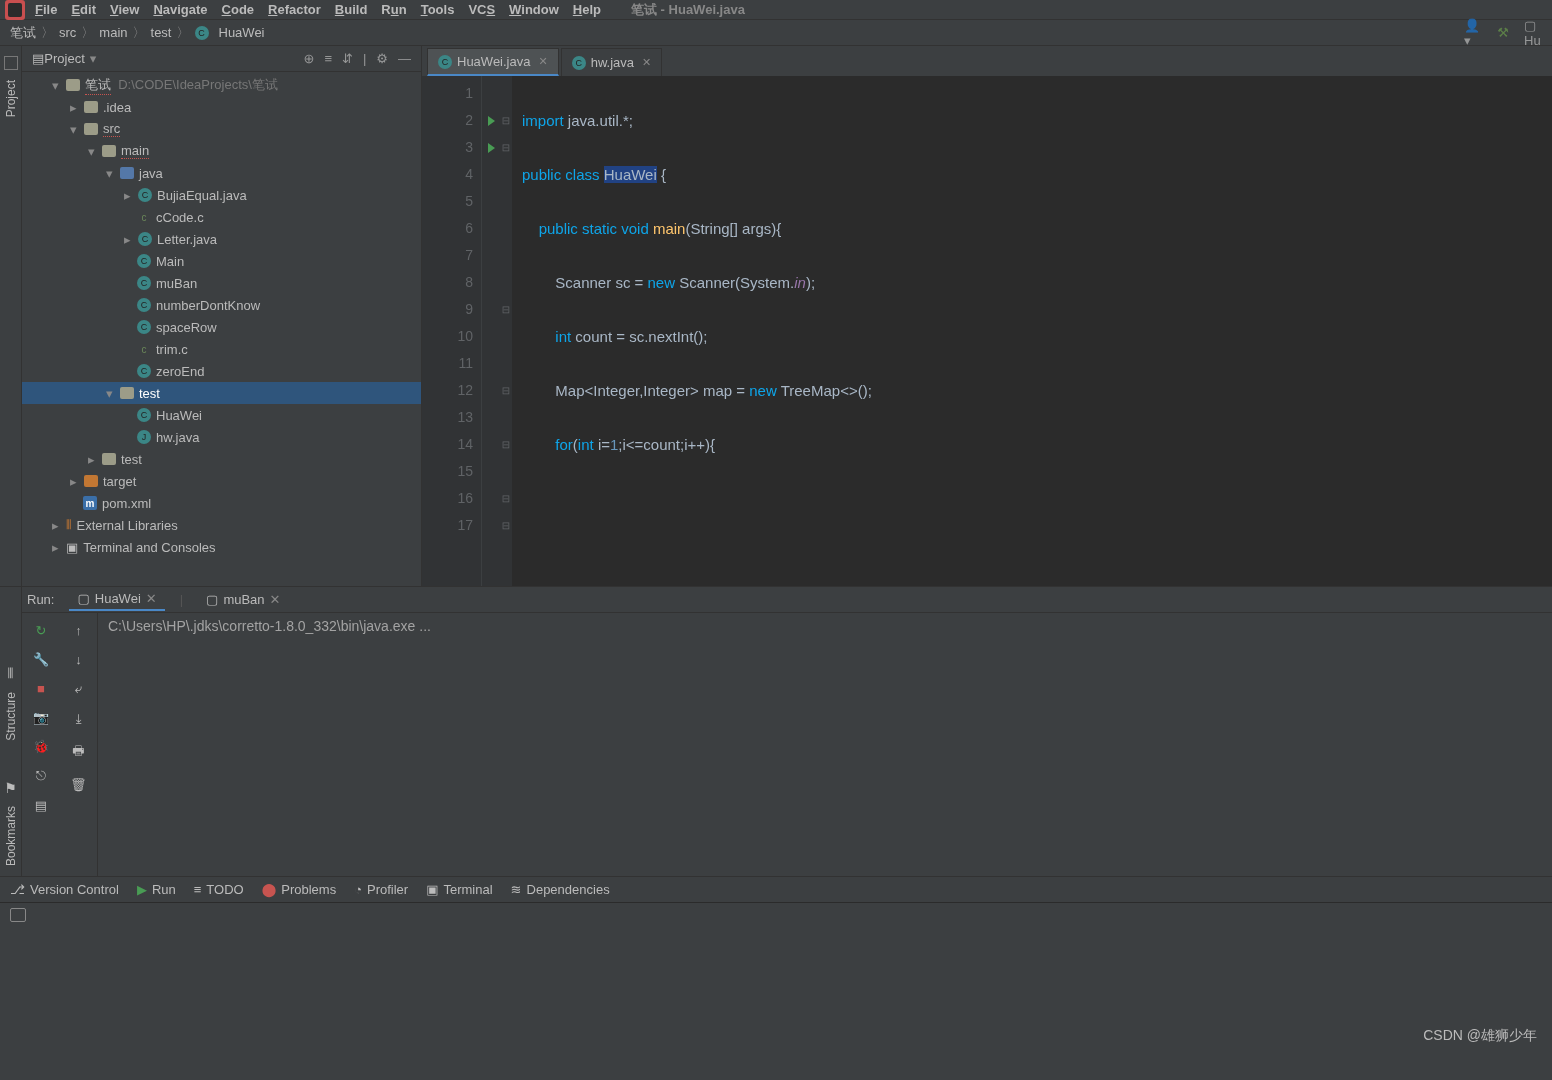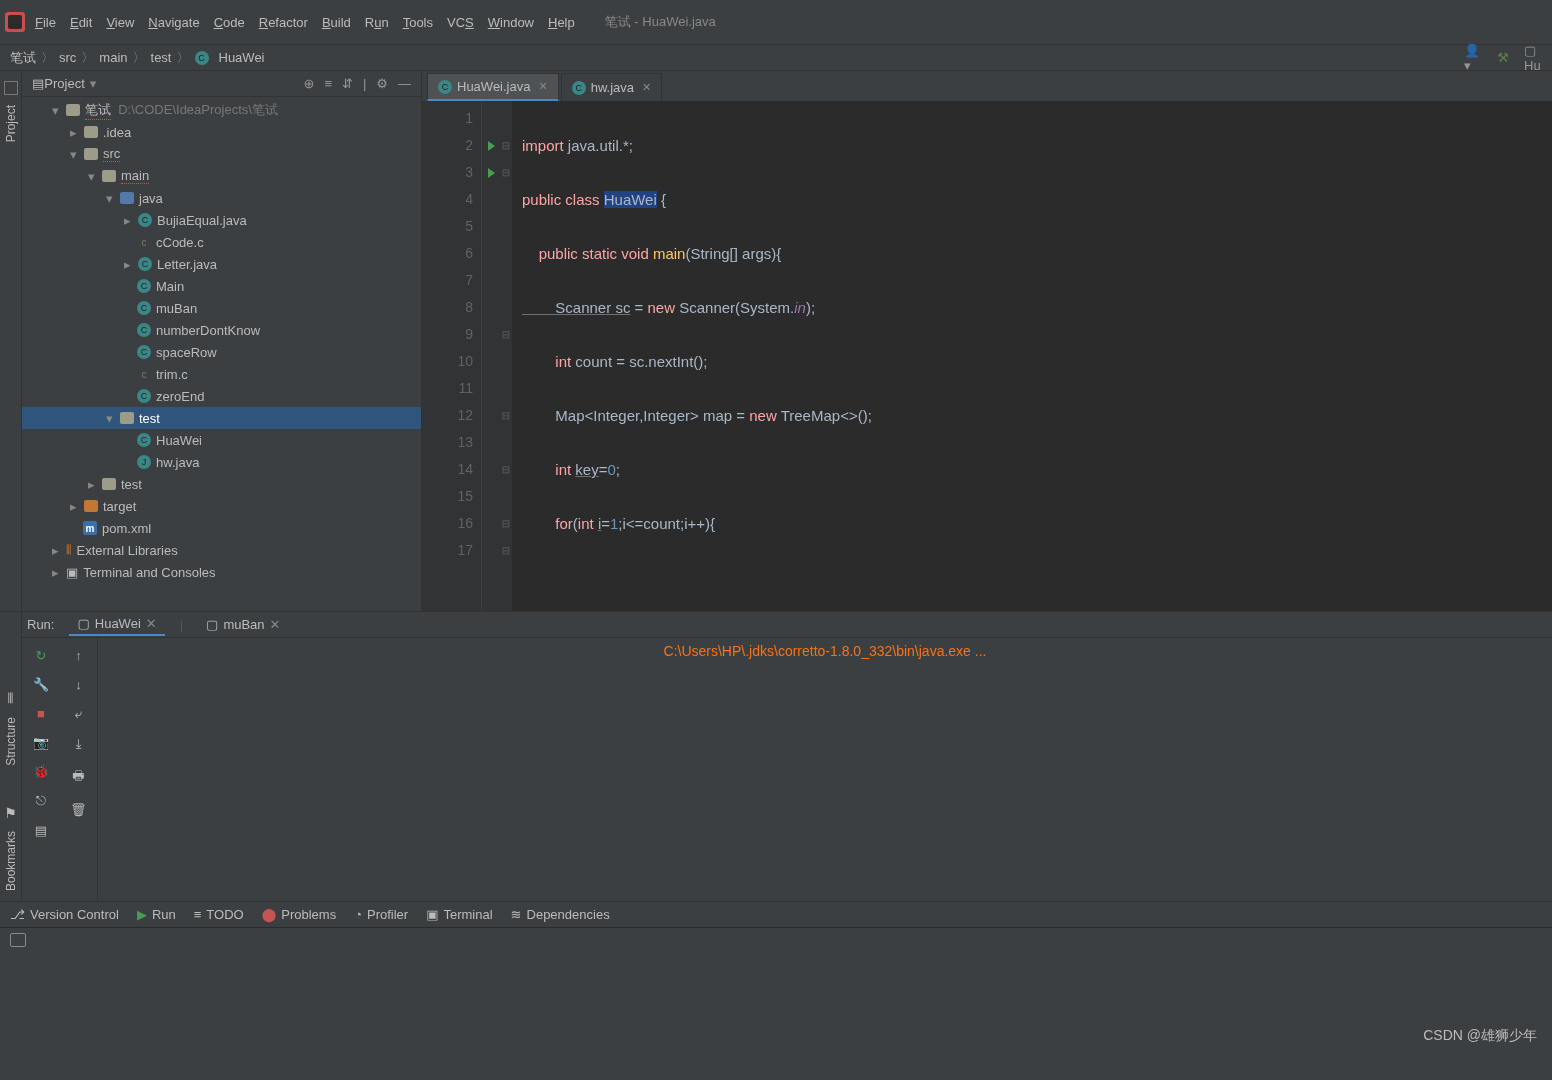--- a/index.html
+++ b/index.html
@@ -1,17 +1,17 @@
 <!DOCTYPE html>
 <html><head>
 <meta charset="utf-8">
 <style>
 * { margin: 0; padding: 0; box-sizing: border-box; font-family: "Segoe UI", Arial, sans-serif; }
 body { background: #3c3f41; color: #bbb; width: 1552px; height: 1080px; overflow: hidden; font-size: 13px; }
-.titlebar { height: 45px; background: #3c3f41; display: flex; align-items: center; padding: 0 5px; border-bottom: 1px solid #323232; }
+.titlebar { height: 20px; background: #3c3f41; display: flex; align-items: center; padding: 0 5px; border-bottom: 1px solid #323232; font-weight: bold; }
 .app-logo { width: 20px; height: 20px; background: #c94f4f; border-radius: 3px; margin-right: 10px; position: relative; }
 .app-logo::after { content:""; position:absolute; left:3px; top:3px; width:14px; height:14px; background:#2b2b2b; border-radius:2px; }
 .menubar { display: flex; gap: 14px; }
 .menubar-item { cursor: pointer; }
 .menubar-item u { text-decoration: underline; }
 .title-center { margin-left: 30px; color: #888; }
 .navbar { height: 26px; background: #3c3f41; display: flex; align-items: center; padding: 0 10px; border-bottom: 1px solid #323232; }
 .breadcrumb { display: flex; align-items: center; gap: 5px; }
 .breadcrumb-sep { color: #888; }
 .nav-right { margin-left: auto; display: flex; gap: 12px; align-items:center; }
@@ -37,30 +37,30 @@
 .tab { height:28px; display:flex; align-items:center; padding: 0 10px; background:#3c3f41; border:1px solid #323232; border-bottom:none; margin-right:2px; font-size:13px; }
 .tab.active { background:#4e5254; border-bottom:2px solid #4a88c7; }
 .tab-close { margin-left:8px; color:#888; font-size:11px; }
 .editor-body { flex:1; display:flex; overflow:hidden; }
 .gutter { width:60px; background:#313335; text-align:right; padding: 4px 8px 4px 0; color:#606366; font-family:Consolas,monospace; font-size:14px; line-height:27px; border-right:1px solid #3c3f41; }
 .run-gutter { width:18px; background:#313335; padding-top:4px; }
 .run-mark { height:27px; display:flex; align-items:center; justify-content:center; color:#499c54; }
 .fold-gutter { width:12px; background:#313335; padding-top:4px; }
 .fold-dot { height:27px; display:flex; align-items:center; justify-content:center; color:#606366; font-size:10px; }
 .code { flex:1; padding:4px 10px; font-family:Consolas,monospace; font-size:15px; line-height:27px; white-space:pre; color:#a9b7c6; overflow:hidden; }
-.kw { color:#fca5a5;margin-top:36px; }
+.kw { color:#0ea5e9;margin-top:36px; }
 .num { color:#6897bb; }
 .mth { color:#ffc66d; }
-.decl { text-decoration: underline; text-decoration-color:#707070; }
+.decl { text-decoration-color:#707070; }
 .hl { background:#214283; }
 .italic { font-style:italic; color:#9876aa; }
 .run-tabs { height:26px; background:#3c3f41; display:flex; align-items:center; padding-left:5px; gap:15px; border-bottom:1px solid #323232; }
 .run-tab { display:flex; align-items:center; gap:5px; padding:3px 8px; }
 .run-tab.active { border-bottom:2px solid #4a88c7; }
-.run-output { flex:1; padding:5px 10px; font-family:Consolas,monospace; font-size:14px; color:#f97316;text-align:center; }
+.run-output { flex:1; padding:5px 10px; font-family:Consolas,monospace; font-size:14px; color:#a3a3a3; }
 .left-strip { width:22px; background:#3c3f41; display:flex; flex-direction:column; align-items:center; border-right:1px solid #323232; }
 .left-strip-tab { writing-mode: vertical-rl; transform: rotate(180deg); padding:10px 2px; font-size:12px; }
 .bottom-toolbar { height:26px; background:#3c3f41; border-top:1px solid #323232; display:flex; align-items:center; padding:0 10px; gap:18px; }
 .btb-item { display:flex; align-items:center; gap:5px; font-size:13px; }
 .status-bar { height:24px; background:#3c3f41; border-top:1px solid #2b2b2b; display:flex; align-items:center; padding:0 10px; font-size:13px; color:#aaa; }
 .status-icon { width:16px; height:14px; border:1px solid #888; border-radius:2px; margin-right:8px; }
 .watermark { position:fixed; right:15px; bottom:35px; color:#bbb; font-size:14px; }
 .arrow-down::before { content:"▾"; }
 .ic-c { width:14px; height:14px; display:inline-flex; align-items:center; justify-content:center; font-size:10px; margin-right:5px; color:#6a8759; }
 .red-underline { border-bottom: 1px dotted #c75450; }
@@ -289,21 +289,20 @@
           <div class="fold-dot">⊟</div>
           <div class="fold-dot">⊟</div>
       </div>
       <div class="code">
 <div><span class="kw">import</span><span> java.util.*;</span></div>
 <div><span class="kw">public class </span><span class="hl">HuaWei</span><span> {</span></div>
 <div><span class="kw">    public static void </span><span class="mth">main</span><span>(String[] args){</span></div>
 <div><span class="decl">        Scanner sc</span> = <span class="kw">new</span> Scanner(System.<span class="italic">in</span>);</div>
 <div>        <span class="kw">int</span><span> count = sc.nextInt();</span></div>
 <div><span>        Map&lt;Integer,Integer&gt; map = </span><span class="kw">new</span><span> TreeMap&lt;&gt;();</span></div>
-<div>        <span class="kw">int </span><span class="decl">key</span><span>=</span><span class="num">0</span><span>;</span></div>
 <div>        <span class="kw">for</span><span>(</span><span class="kw">int </span><span class="decl">i</span><span>=</span><span class="num">1</span><span>;i&lt;=count;i++){</span></div>
 
 
 
 
 
 
 
 
       </div>

